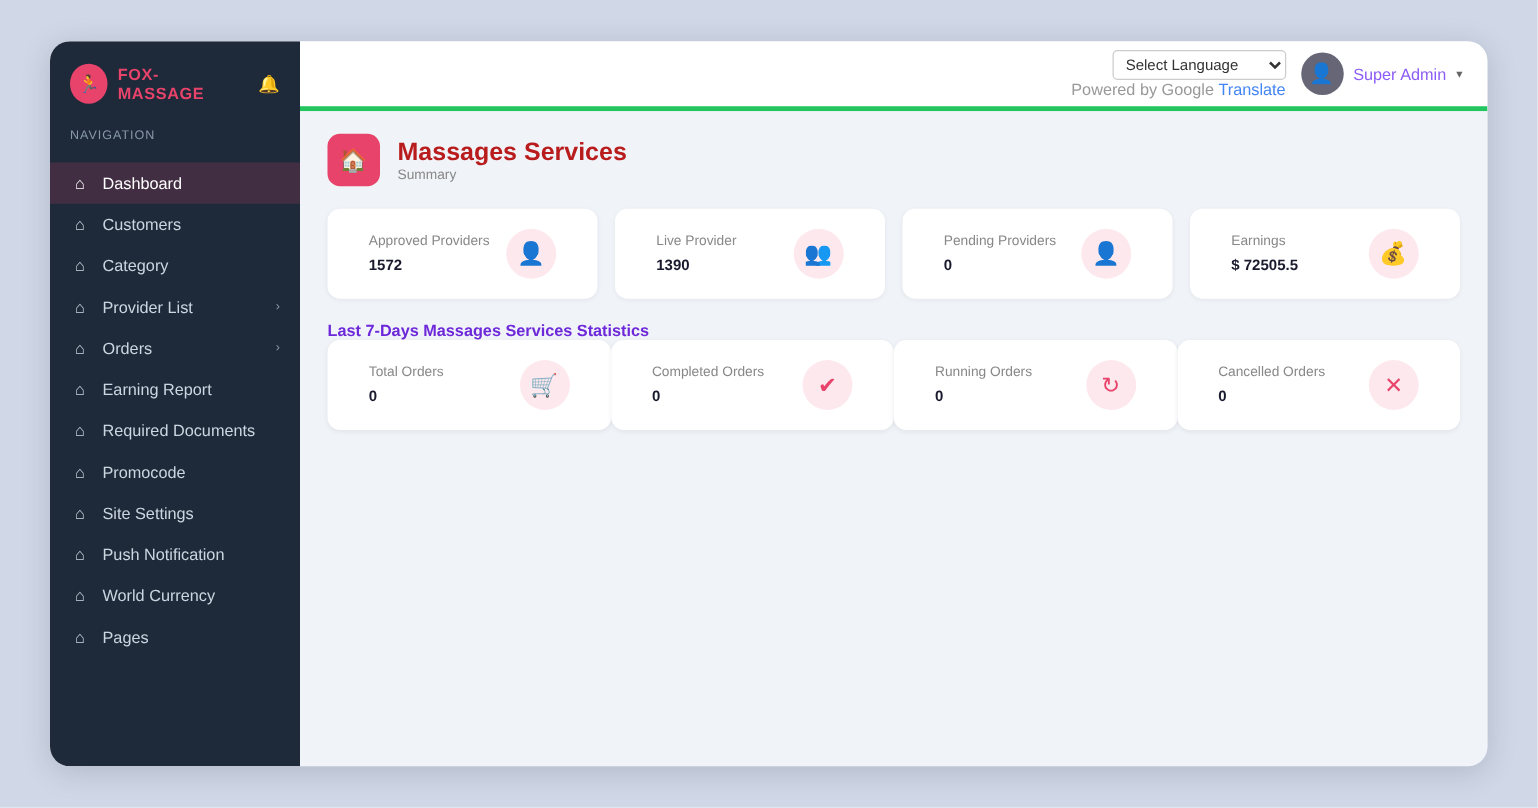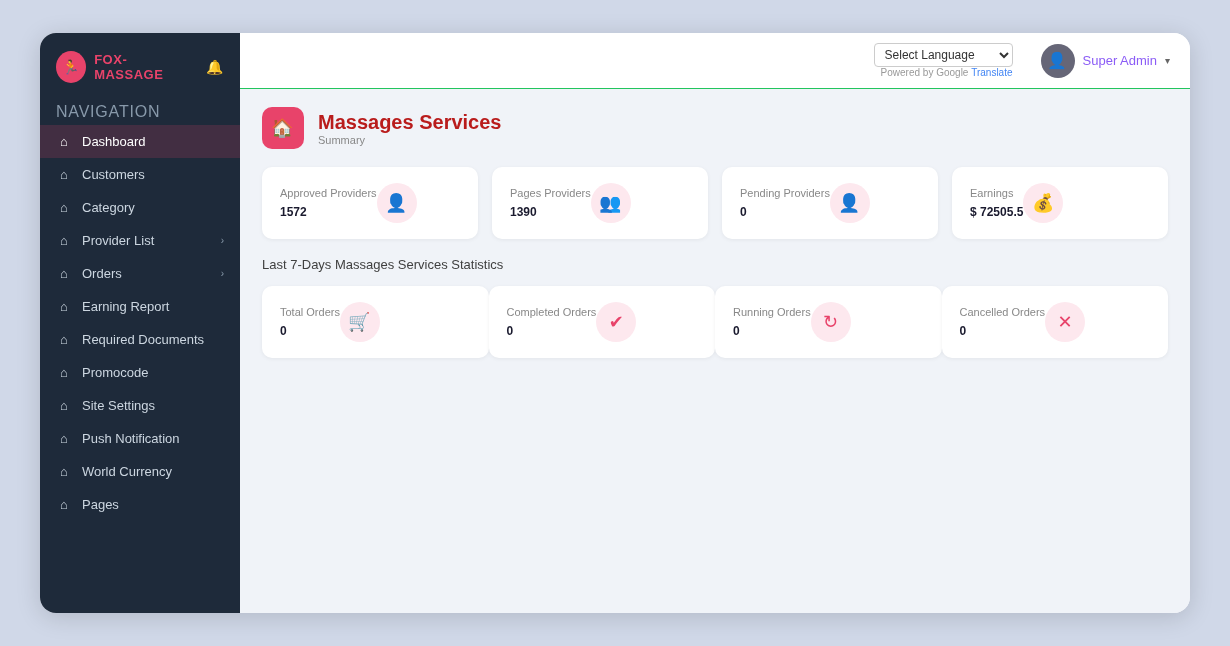--- a/index.html
+++ b/index.html
@@ -54,23 +54,23 @@
       color: #e8436a;
       letter-spacing: 0.5px;
     }
     .sidebar-bell {
       margin-left: 8px;
       font-size: 14px;
       color: #aab;
       cursor: pointer;
     }
     .nav-label {
-      font-size: 16px;
+      font-size: 10px;
       color: #8899aa;
-      padding: 6px 16px 4px;
+      padding: 6px 16px 16px;
       text-transform: uppercase;
       letter-spacing: 0.8px;
     }
     .nav-item {
       display: flex;
       align-items: center;
       gap: 10px;
       padding: 9px 16px;
       font-size: 13px;
       color: #ccd6e0;
@@ -94,40 +94,40 @@
       display: flex;
       flex-direction: column;
     }
     .topbar {
       height: 56px;
       background: #fff;
       display: flex;
       align-items: center;
       justify-content: flex-end;
       padding: 0 20px;
-      gap: 28px;
-      border-bottom: 1px solid #22c55e;
+      gap: 12px;
+      border-bottom: 4px solid #22c55e;
     }
     .language-select-wrap {
       display: flex;
       flex-direction: column;
       align-items: flex-end;
     }
     .language-select {
       font-size: 12px;
       border: 1px solid #ccc;
       border-radius: 4px;
       padding: 3px 20px 3px 6px;
       color: #333;
       background: #fff;
       cursor: pointer;
       outline: none;
     }
     .powered-by {
-      font-size: 10px;
+      font-size: 13px;
       color: #999;
       text-align: right;
     }
     .powered-by span { color: #4285f4; font-weight: 500; }
     .admin-wrap {
       display: flex;
       align-items: center;
       gap: 8px;
       cursor: pointer;
     }
@@ -180,22 +180,23 @@
     
     .stats-grid {
       display: grid;
       grid-template-columns: repeat(4, 1fr);
       gap: 14px;
       margin-bottom: 18px;
     }
     .stat-card {
       background: #fff;
       border-radius: 10px;
-      padding: 16px 18px;
-      display: flex;
+      padding: 16px 33px;
+      display: flex;
+      justify-content: space-between;
       align-items: center;
       box-shadow: 0 1px 4px rgba(0,0,0,0.06);
     }
     .stat-card-left {}
     .stat-label {
       font-size: 11px;
       color: #888;
       margin-bottom: 6px;
     }
     .stat-value {
@@ -210,23 +211,22 @@
       display: flex;
       align-items: center;
       justify-content: center;
       font-size: 18px;
     }
     .icon-pink-bg { background: #fde8ee; }
     .icon-pink { color: #e8436a; }
     
     .section-title {
       font-size: 13px;
-      font-weight: 400;
-      color: #404040;
-      margin-bottom: 14px;
+      font-weight: 700;
+      color: #6d28d9;
     }
     
     .orders-grid {
       display: grid;
       grid-template-columns: repeat(4, 1fr);
     }
   </style>
 </head>
 <body>
 
@@ -339,21 +339,21 @@
     <div class="stat-card-left">
       <div class="stat-label">Approved Providers</div>
       <div class="stat-value">1572</div>
     </div>
     <div class="stat-icon-wrap icon-pink-bg">
       <span class="icon-pink" style="font-size:18px">👤</span>
     </div>
   </div>
           <div class="stat-card">
     <div class="stat-card-left">
-      <div class="stat-label">Pages Providers</div>
+      <div class="stat-label">Live Provider</div>
       <div class="stat-value">1390</div>
     </div>
     <div class="stat-icon-wrap icon-pink-bg">
       <span class="icon-pink" style="font-size:18px">👥</span>
     </div>
   </div>
           <div class="stat-card">
     <div class="stat-card-left">
       <div class="stat-label">Pending Providers</div>
       <div class="stat-value">0</div>

